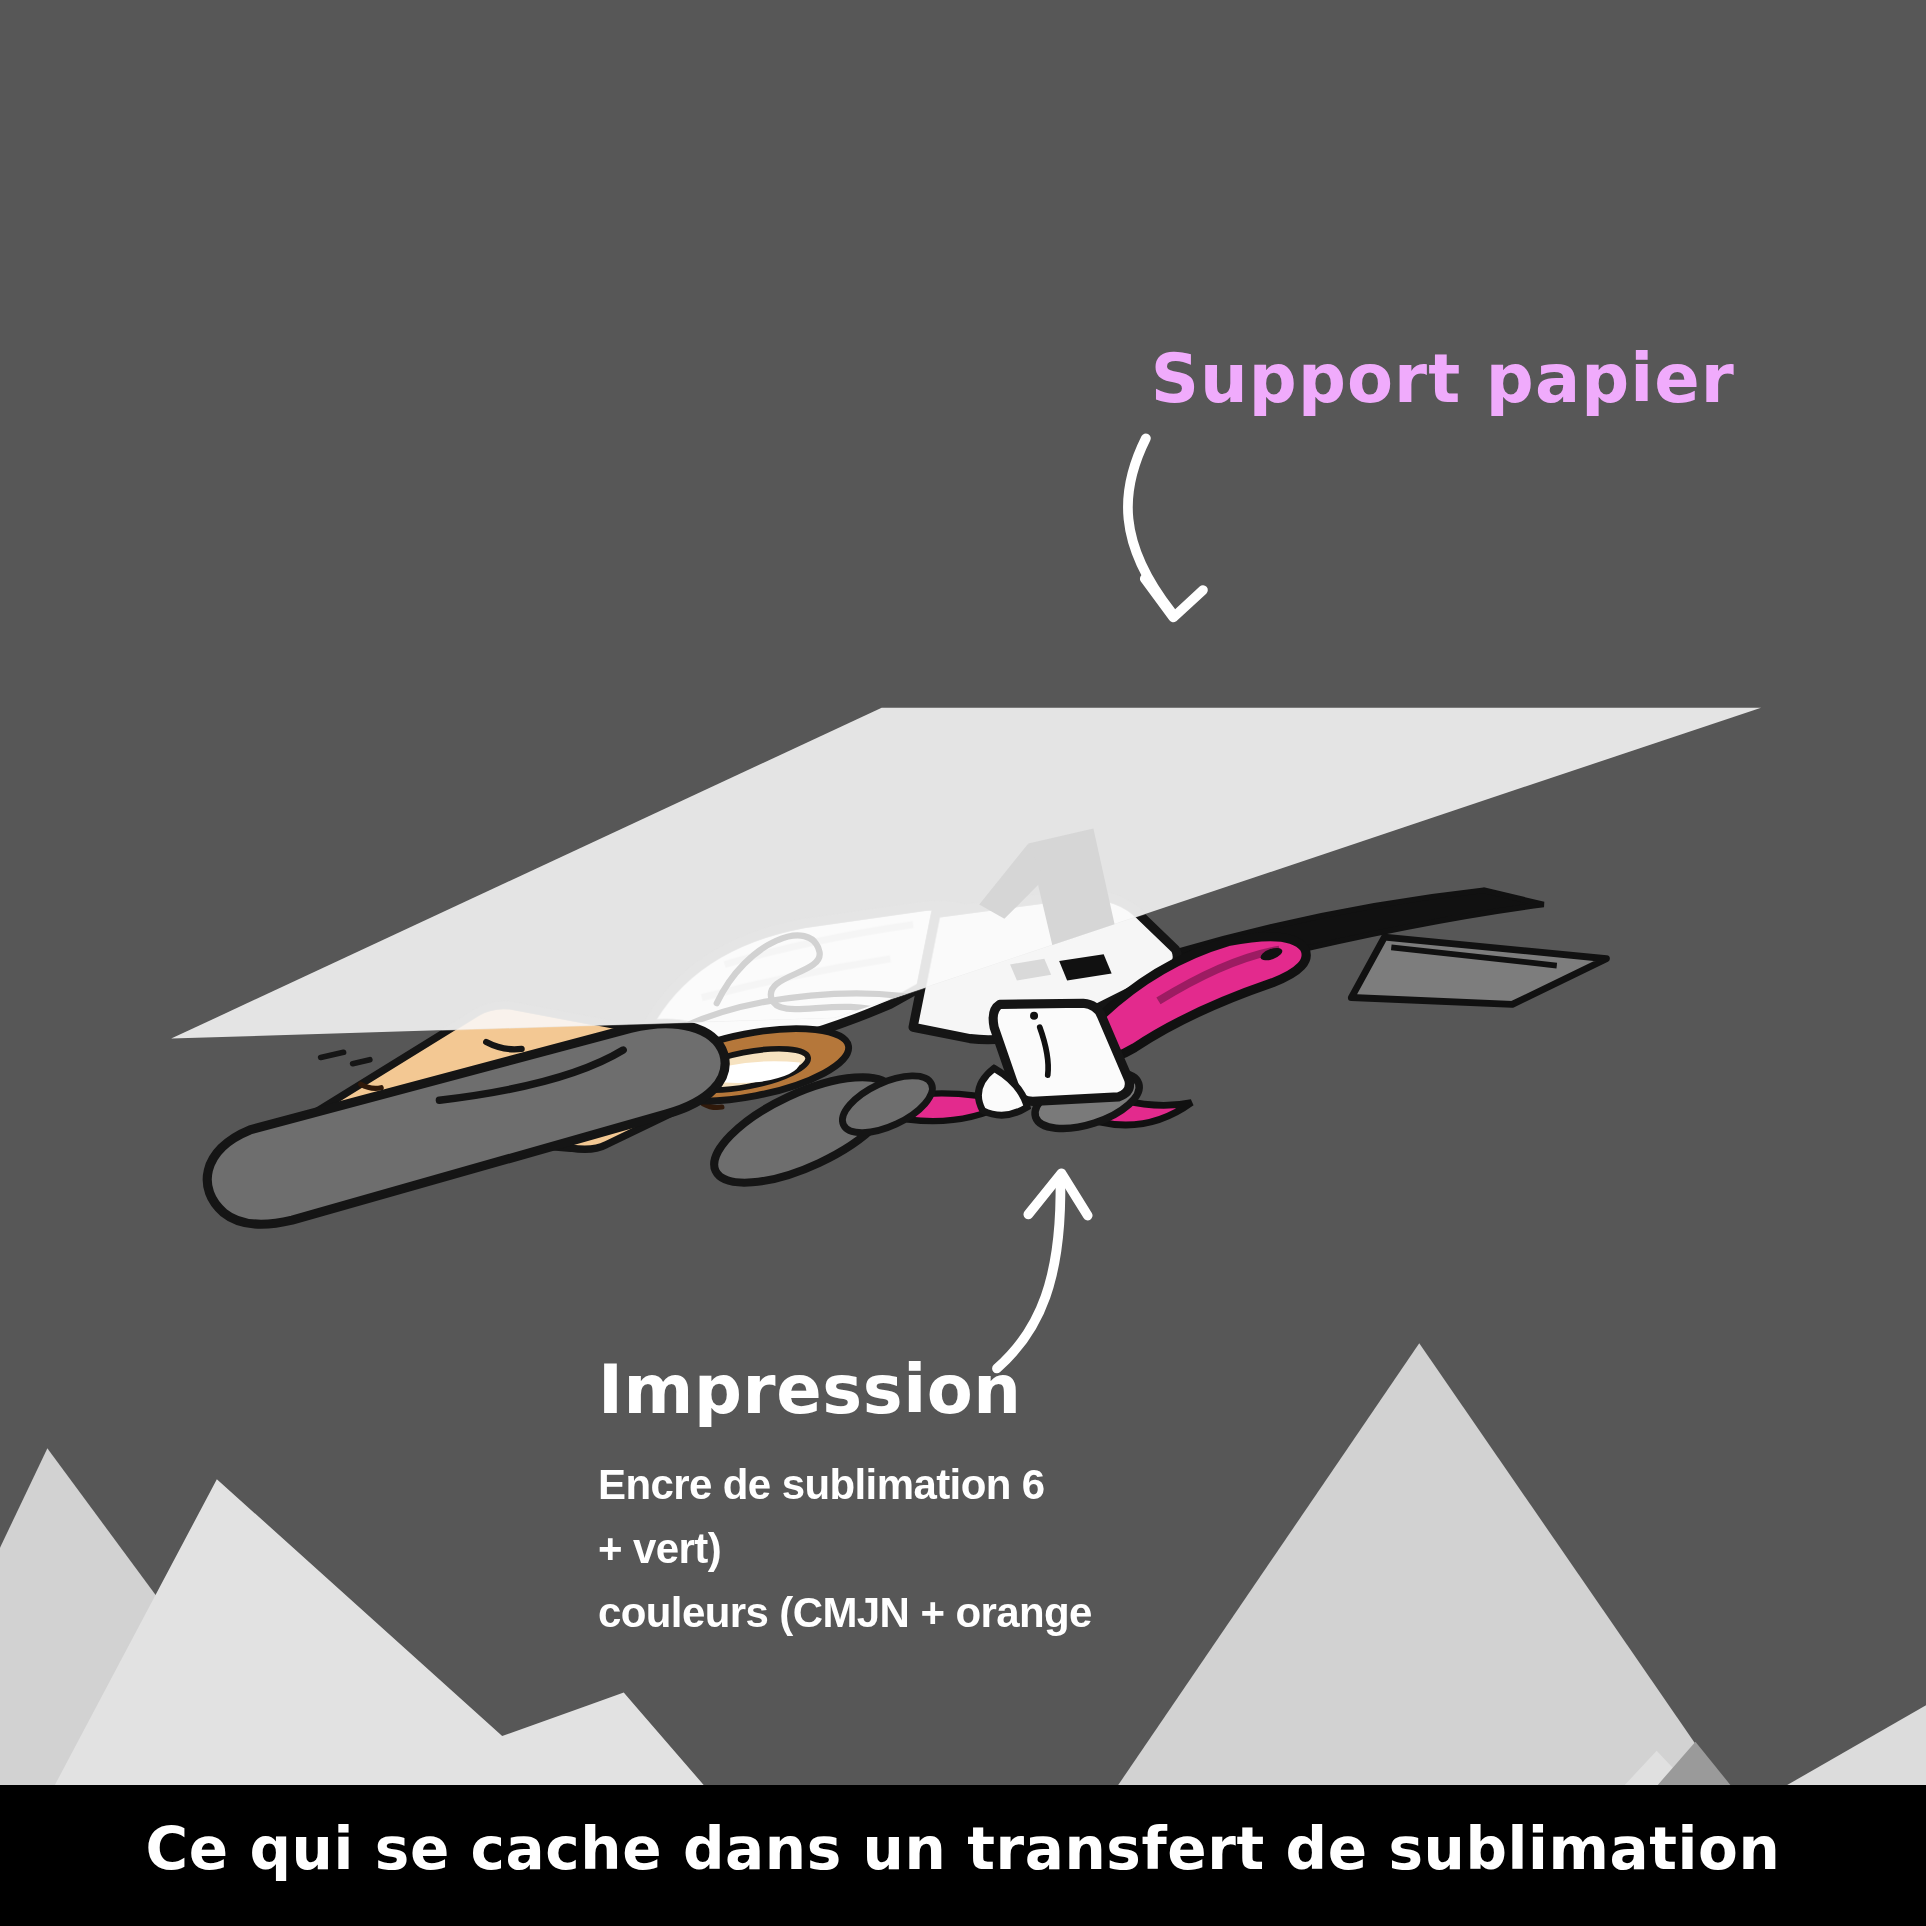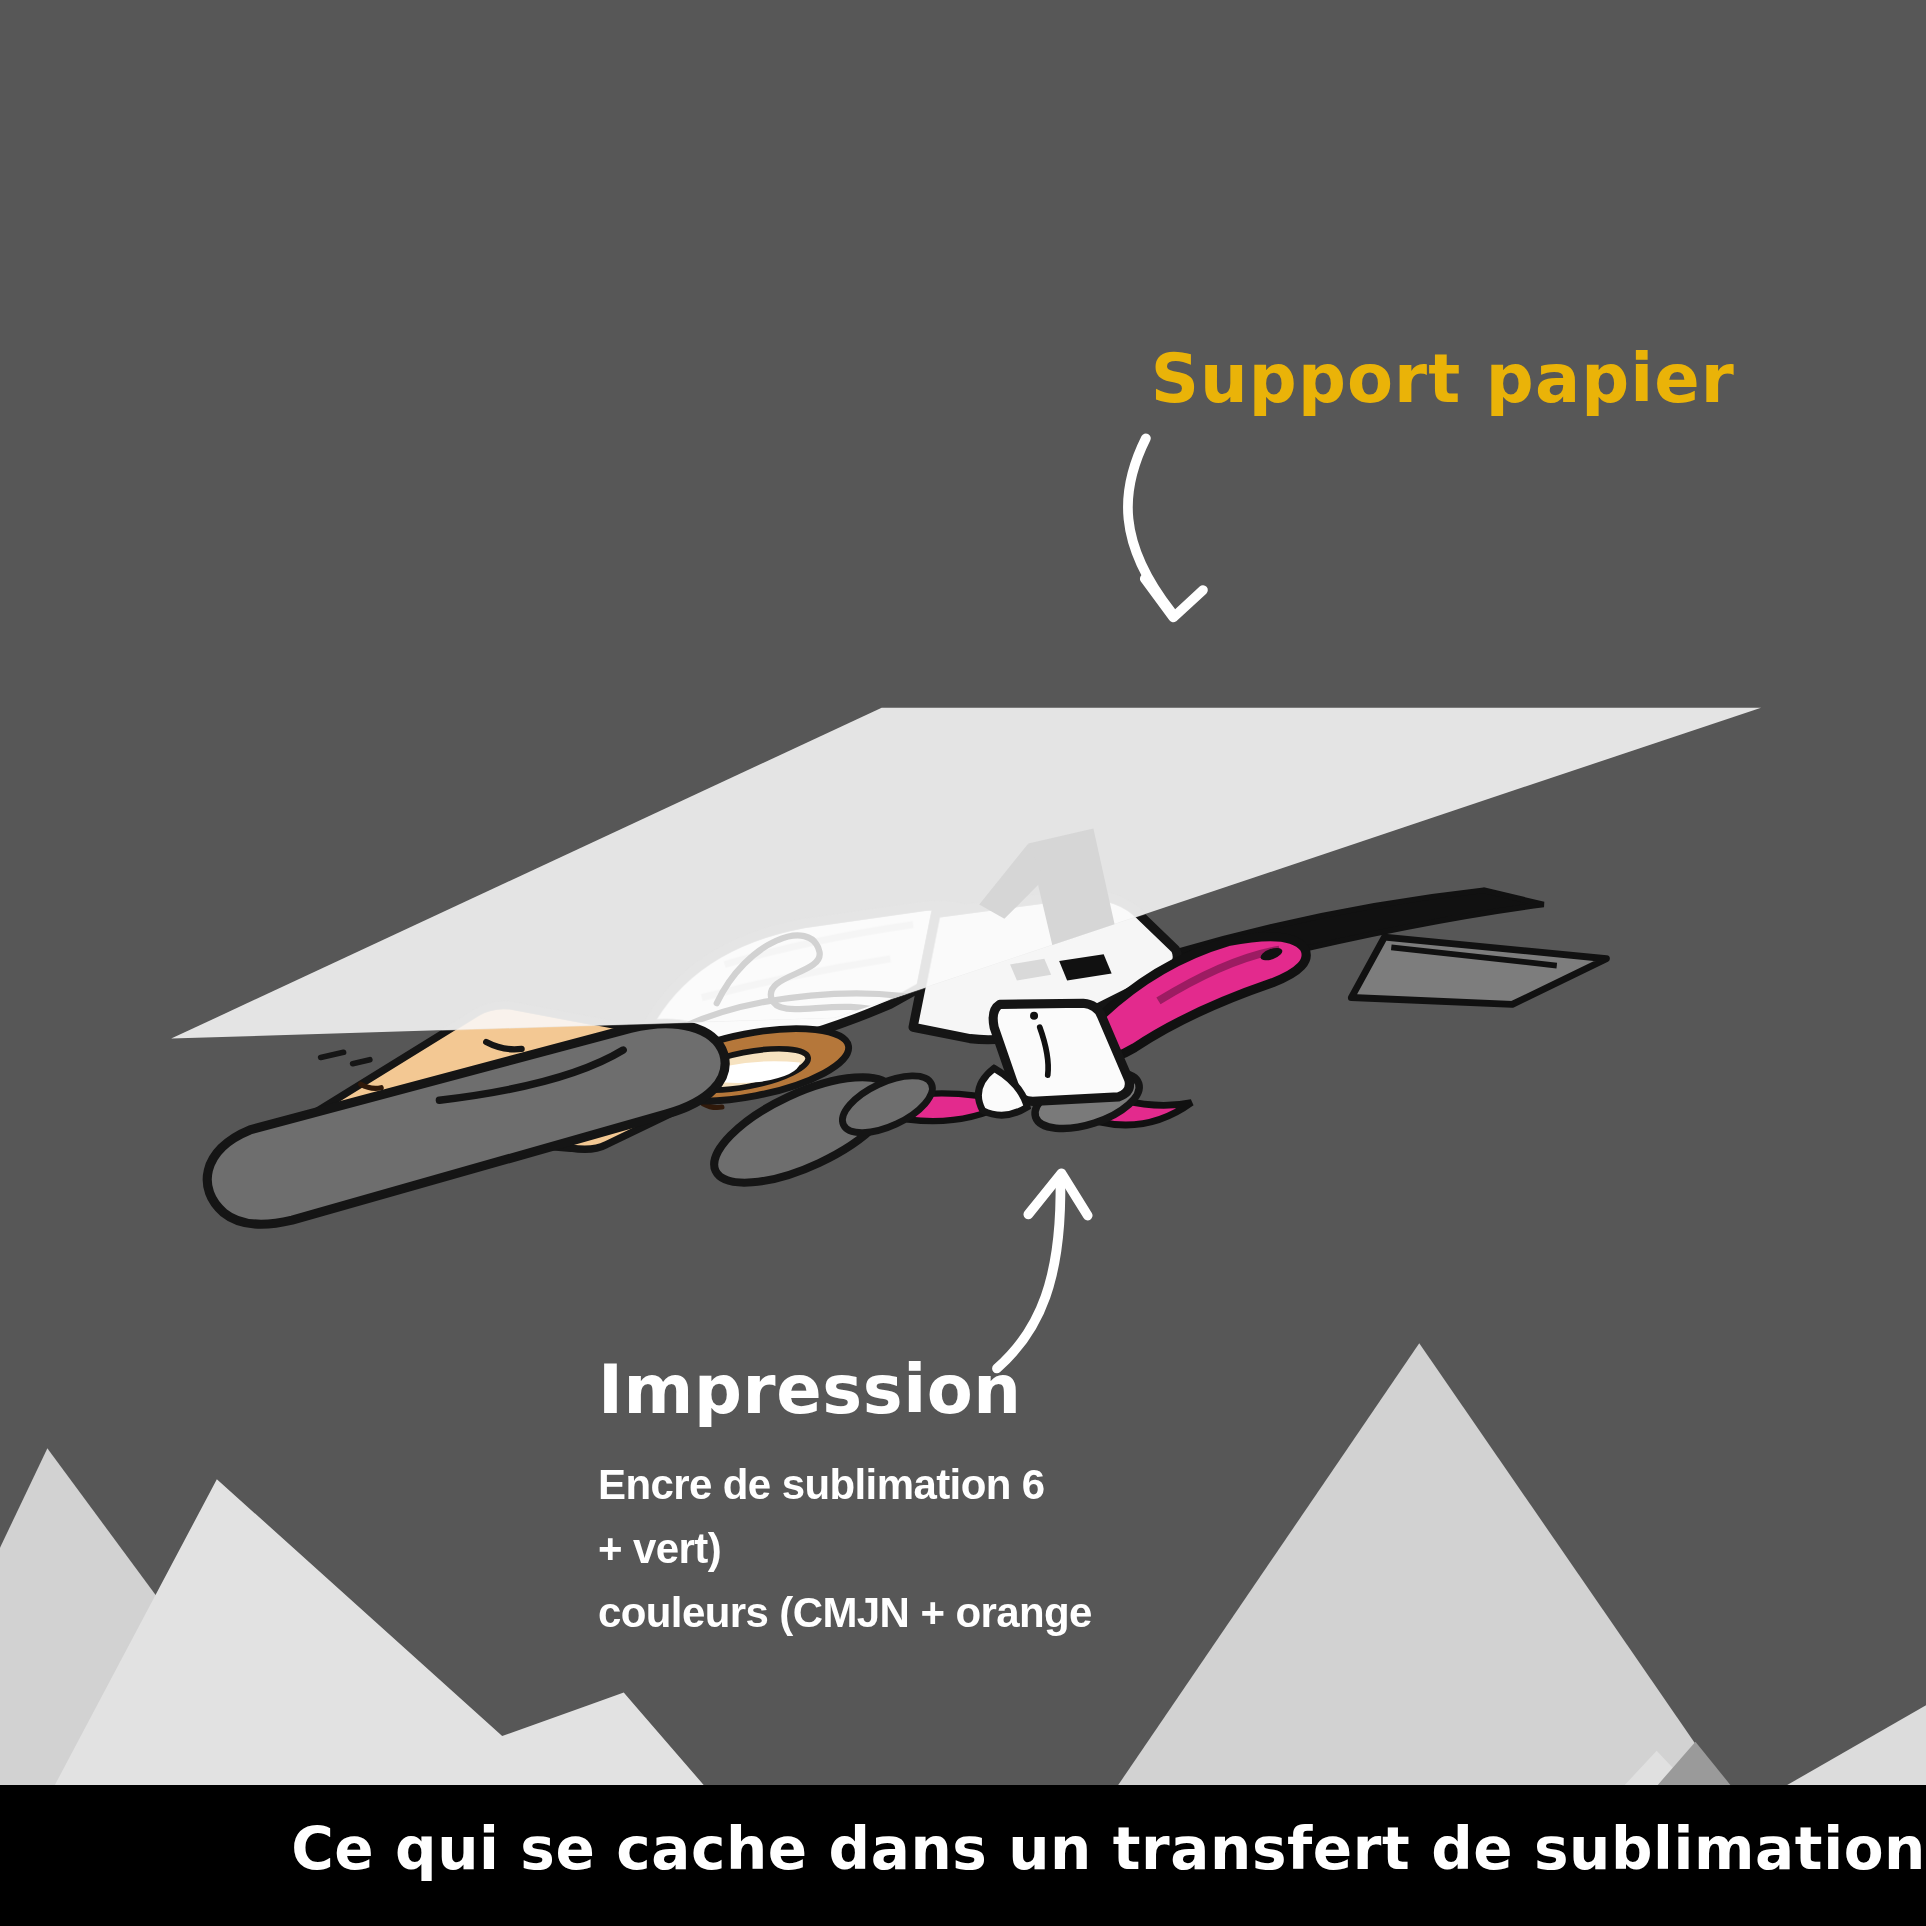--- a/index.html
+++ b/index.html
@@ -6,42 +6,42 @@
   .canvas{
     position:relative;
     width:1926px;height:1926px;
     background:#575757;
     overflow:hidden;
     font-family:"DejaVu Sans","Liberation Sans",sans-serif;
   }
   .layer{position:absolute;left:0;top:0;width:1926px;height:1926px;}
   .label{
     position:absolute;
-    color:#eab308;
+    color:#f0abfc;
     font-weight:bold;
     white-space:nowrap;
   }
   .support-label{
     right:191px;top:340px;
     font-size:67px;
     letter-spacing:1.1px;
   }
   .impression-block{position:absolute;left:598px;top:1351px;color:#fff;}
   .impression-title{
     font-size:67px;font-weight:bold;letter-spacing:0.6px;
   }
   .impression-sub{
     margin-top:24px;
     font-family:"Liberation Sans","DejaVu Sans",sans-serif;
     font-size:42px;font-weight:bold;line-height:64px;letter-spacing:-0.6px;
   }
   .bottom-bar{
     position:absolute;left:0;top:1785px;width:1926px;height:141px;
     background:#000000;
-    display:flex;align-items:center;justify-content:flex-end;
+    display:flex;align-items:center;justify-content:center;
   }
   .bottom-bar .caption{
     color:#ffffff;font-size:58px;font-weight:bold;letter-spacing:0.6px;
     transform:translateY(-6.8px);
     white-space:nowrap;
   }
 </style>
 </head>
 <body>
 

